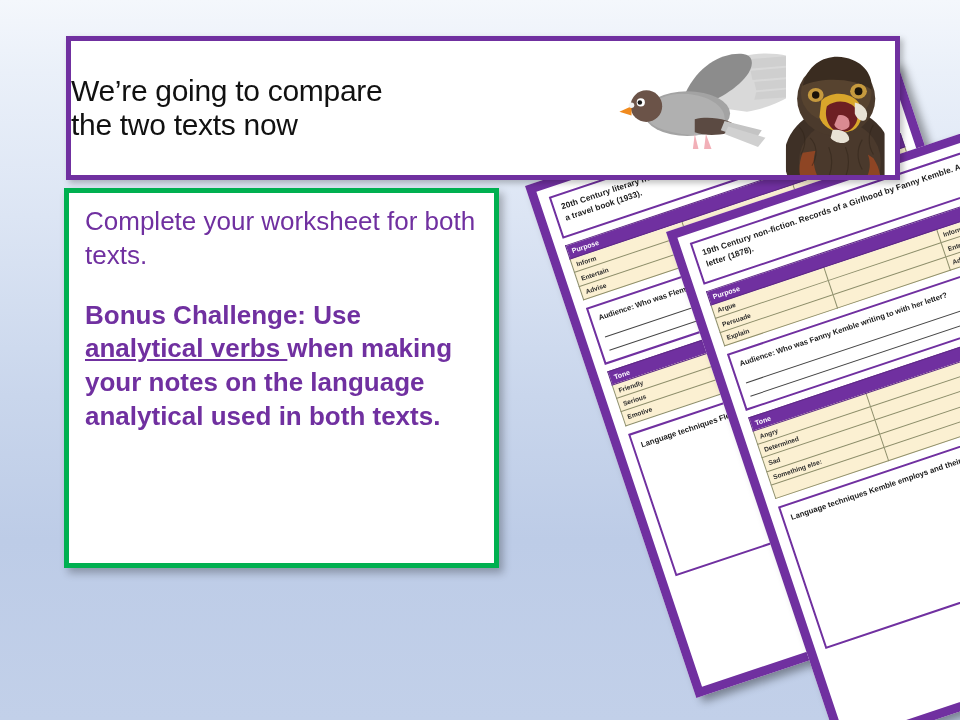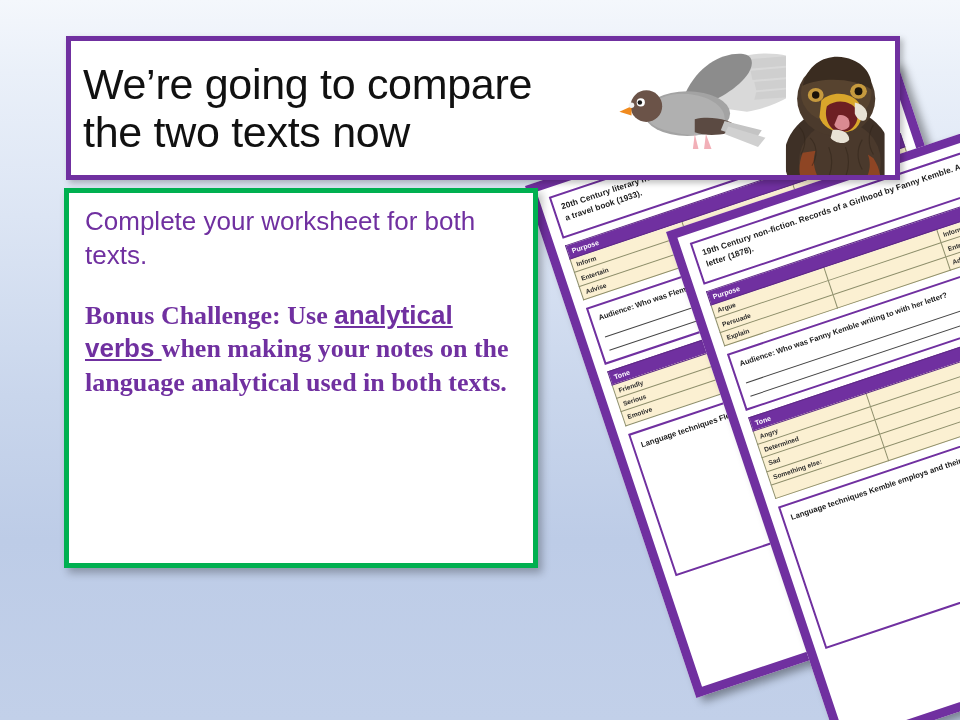--- a/index.html
+++ b/index.html
@@ -131,57 +131,57 @@
     background: #ffffff;
     border: 5px solid #7030A0;
     z-index: 5;
     box-shadow: 3px 3px 6px rgba(0,0,0,0.25);
     display: flex;
     align-items: center;
     overflow: hidden;
   }
 
   .title-text {
-    font-size: 43px;
+    font-size: 30px;
     line-height: 1.12;
     color: #111111;
-    padding-left: 12px;
+    padding-left: 0;
     white-space: pre-line;
     letter-spacing: -0.3px;
     flex: 0 0 auto;
     max-width: 570px;
   }
 
   .banner-art {
     position: absolute;
     right: 0; top: 0;
     height: 100%;
     width: 300px;
   }
 
   
   .instruction-box {
     position: absolute;
     left: 64px; top: 188px;
-    width: 474px; height: 380px;
+    width: 435px; height: 380px;
     background: #ffffff;
     border: 5px solid #00B050;
     z-index: 6;
     box-shadow: 4px 5px 8px rgba(0,0,0,0.28);
     padding: 12px 16px 10px 16px;
   }
 
   .instr-line {
     color: #7030A0;
     font-size: 26px;
     line-height: 1.30;
     white-space: pre-line;
   }
   .instr-plain { font-weight: normal; }
-  .instr-bold  { font-weight: bold; font-family: Liberation Serif, serif; }
+  .instr-bold  { font-weight: bold; }
   .instr-underline { text-decoration: underline; font-weight: bold; }
   .instr-gap { height: 26px; }
 </style>
 </head>
 <body>
 
 <div class="slide">
 
   <div class="sheets">
 

